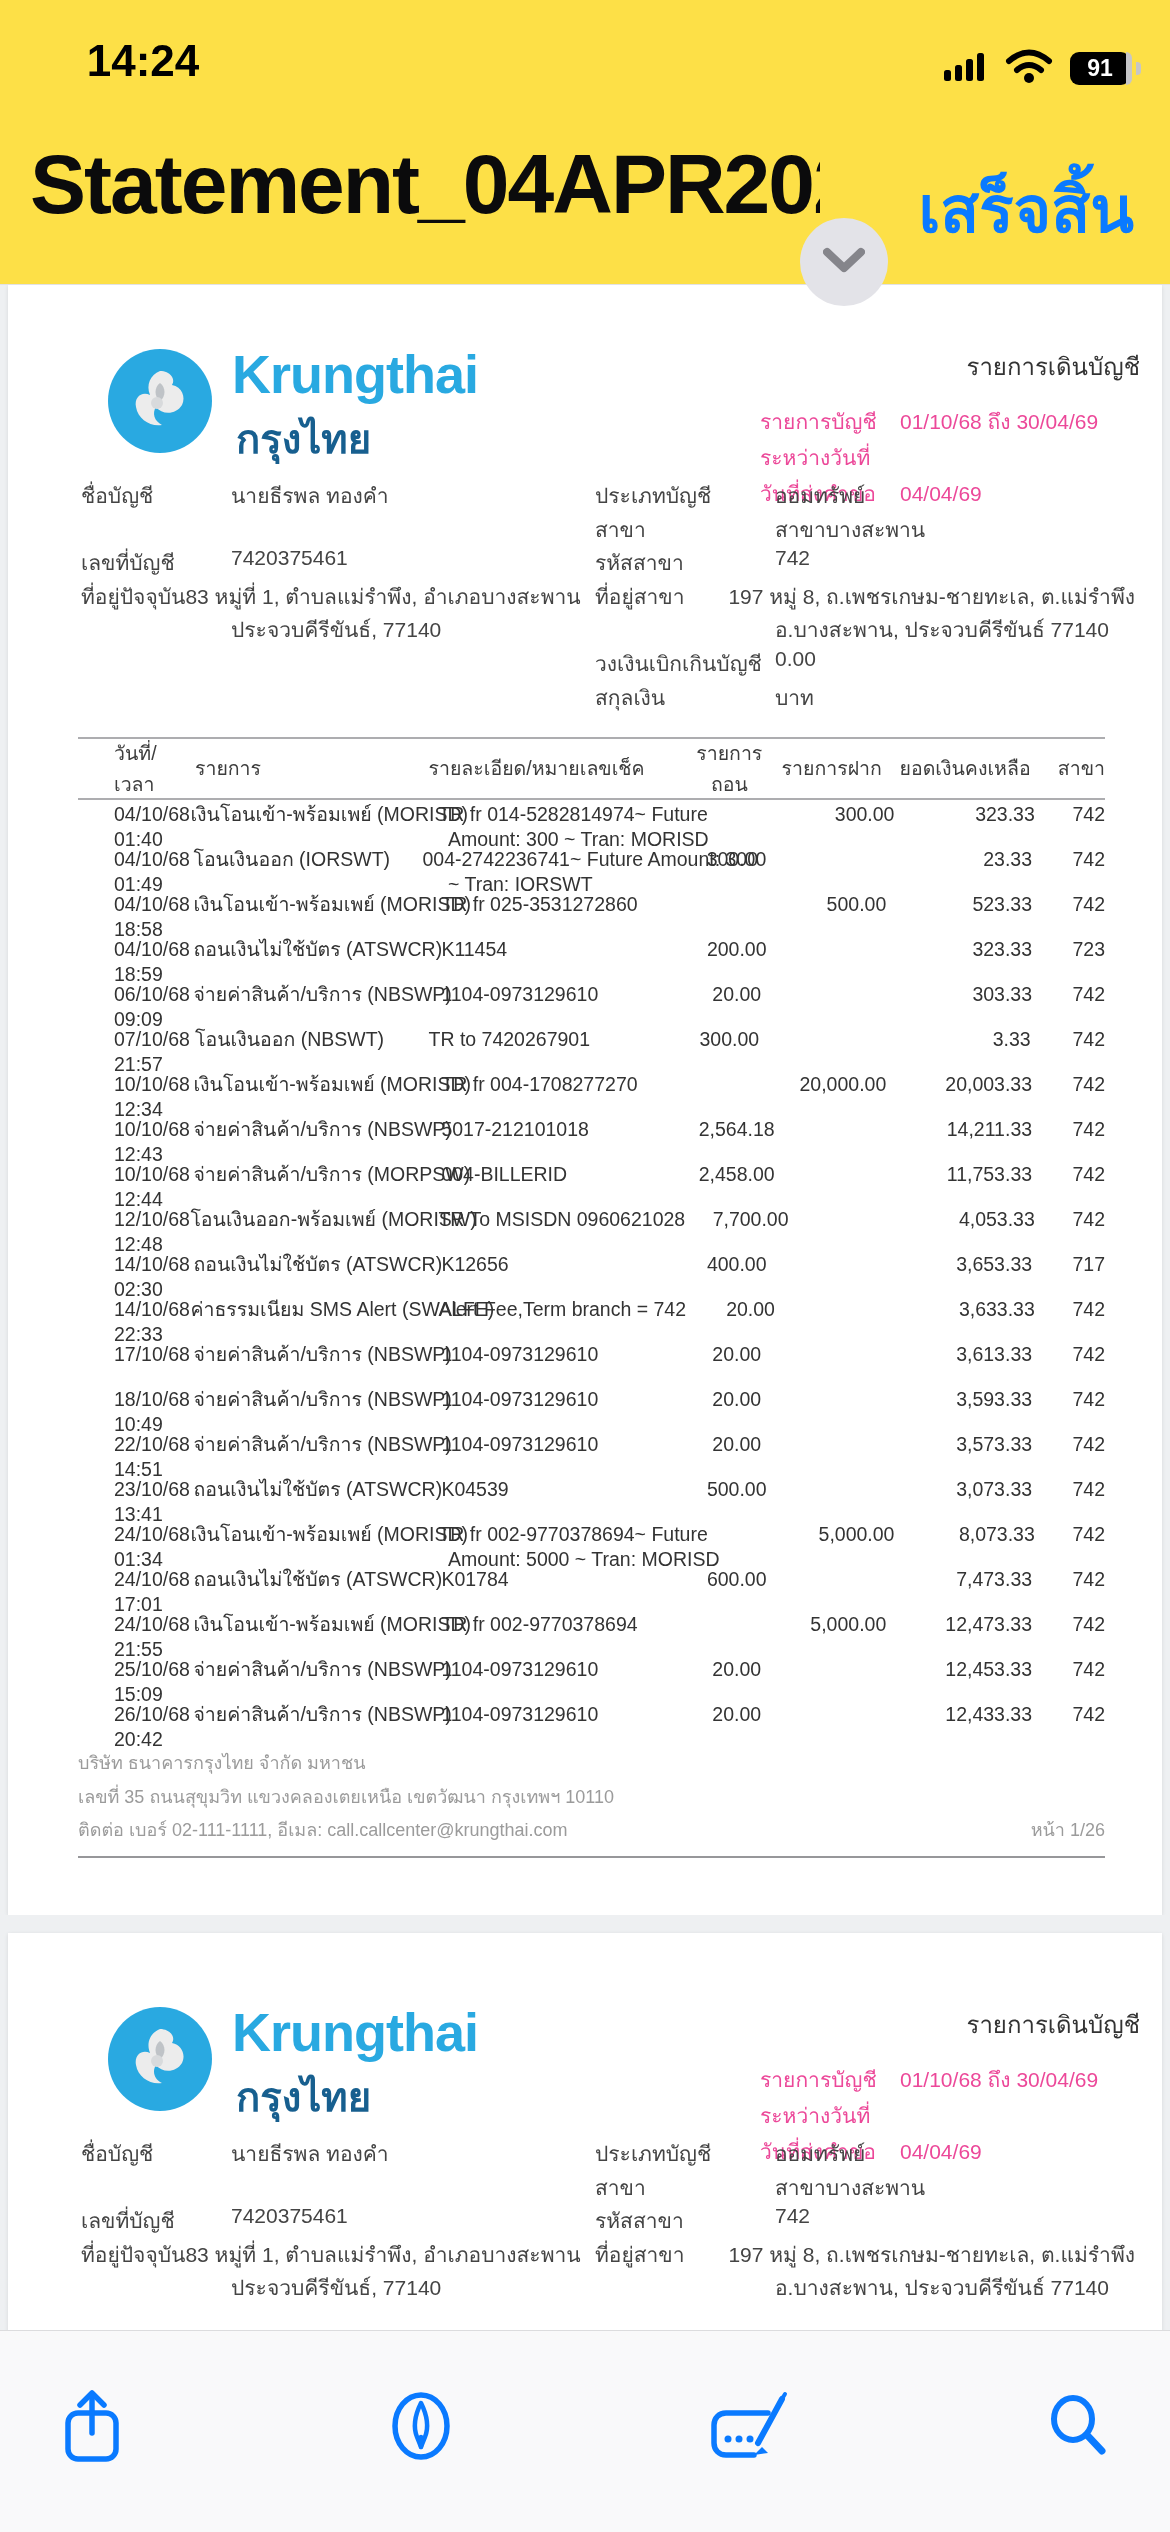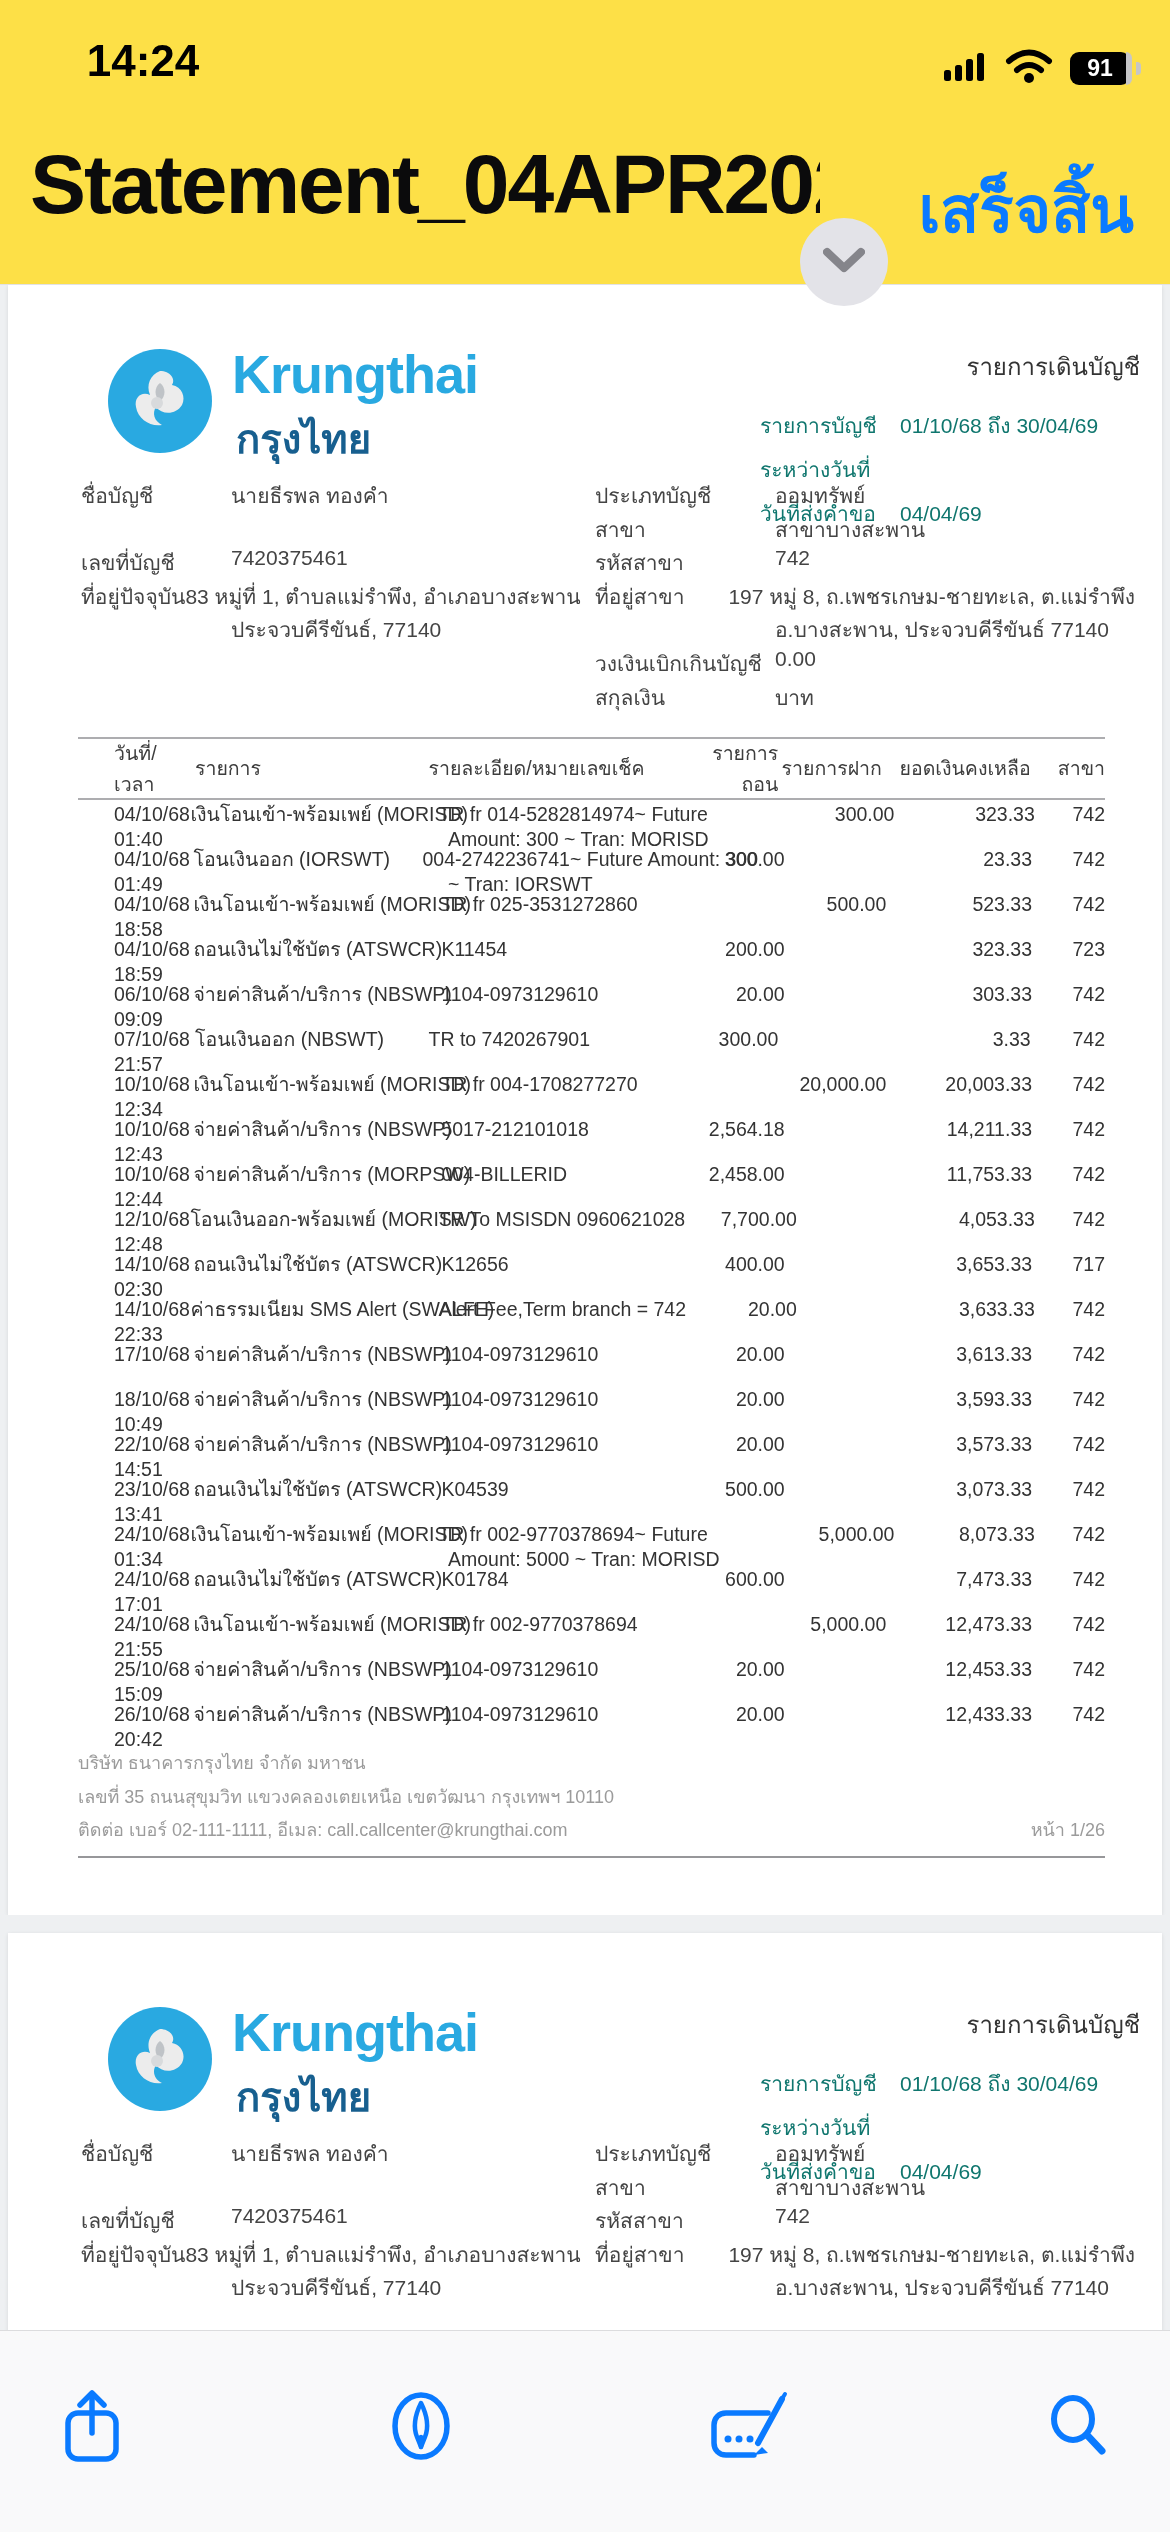--- a/index.html
+++ b/index.html
@@ -25,37 +25,37 @@
   .page { position:absolute; left:8px; width:1154px; background:#fff; box-shadow:0 1px 4px rgba(0,0,0,0.10); }
   .page1 { top:285px; height:1630px; }
   .page2 { top:1933px; height:599px; overflow:hidden; }
 
   .logo-circle { position:absolute; left:100px; top:64px; width:104px; height:104px; border-radius:50%; background:#29a9e1; display:flex; align-items:center; justify-content:center; }
   .brand-en { position:absolute; left:224px; top:58px; font-size:54px; font-weight:700; color:#29a9e1; letter-spacing:-1px; }
   .brand-th { position:absolute; left:228px; top:122px; font-size:40px; font-weight:700; color:#175f8f; }
 
   .doc-head { position:absolute; left:752px; top:62px; width:380px; color:#3d3d3d; }
   .doc-head h1 { font-size:24px; font-weight:400; margin-bottom:18px; color:#333;text-align:right; }
-  .dh-row { display:flex; font-size:21px; line-height:44px; color:#0f766e; }
+  .dh-row { display:flex; font-size:21px; line-height:36px; color:#ec4899; }
   .dh-row .l { width:140px; }
   .dh-row .v { flex:1; }
 
   .info { position:absolute; top:194px; left:0; width:1154px; font-size:21px; color:#444; }
   .icol { position:absolute; top:0; }
   .icol-l { left:73px; width:490px; }
   .icol-r { left:587px; width:540px; }
   .irow { display:flex; height:33.6px; align-items:flex-start; white-space:nowrap; }
   .icol-l .irow .l { width:150px; }
   .icol-r .irow .l { width:180px; }
 
   
   .stable { position:absolute; left:70px; top:452px; width:1027px; font-size:19.5px; color:#333; }
   .thead { display:flex; align-items:center; height:63px; border-top:2px solid #adadb0; border-bottom:2px solid #adadb0; color:#3d3d3d; }
   .c1{width:86px;margin-left:36px;} .c2{width:248px;} .c3{width:242px;}
-  .c4{width:104px;text-align:right;margin-left:24px;} .c5{width:110px;text-align:right;}
+  .c4{width:104px;text-align:center;margin-left:24px;} .c5{width:110px;text-align:right;}
   .c6{width:158px;text-align:right;} .c7{width:79px;text-align:right;}
   .trow { height:45px; padding-top:4px; }
   .tline { display:flex; line-height:21px; white-space:nowrap; }
   .tline + .tline { margin-top:4px; }
 
   .pfooter { position:absolute; left:70px; top:1462px; width:1027px; color:#9b9b9b; font-size:18px; }
   .pfooter .fline { line-height:33.5px; }
   .pfooter .rule { border-bottom:2px solid #97979a; margin-top:8px; }
   .pagenum { position:absolute; right:0; top:67px; line-height:33.5px; }
 

